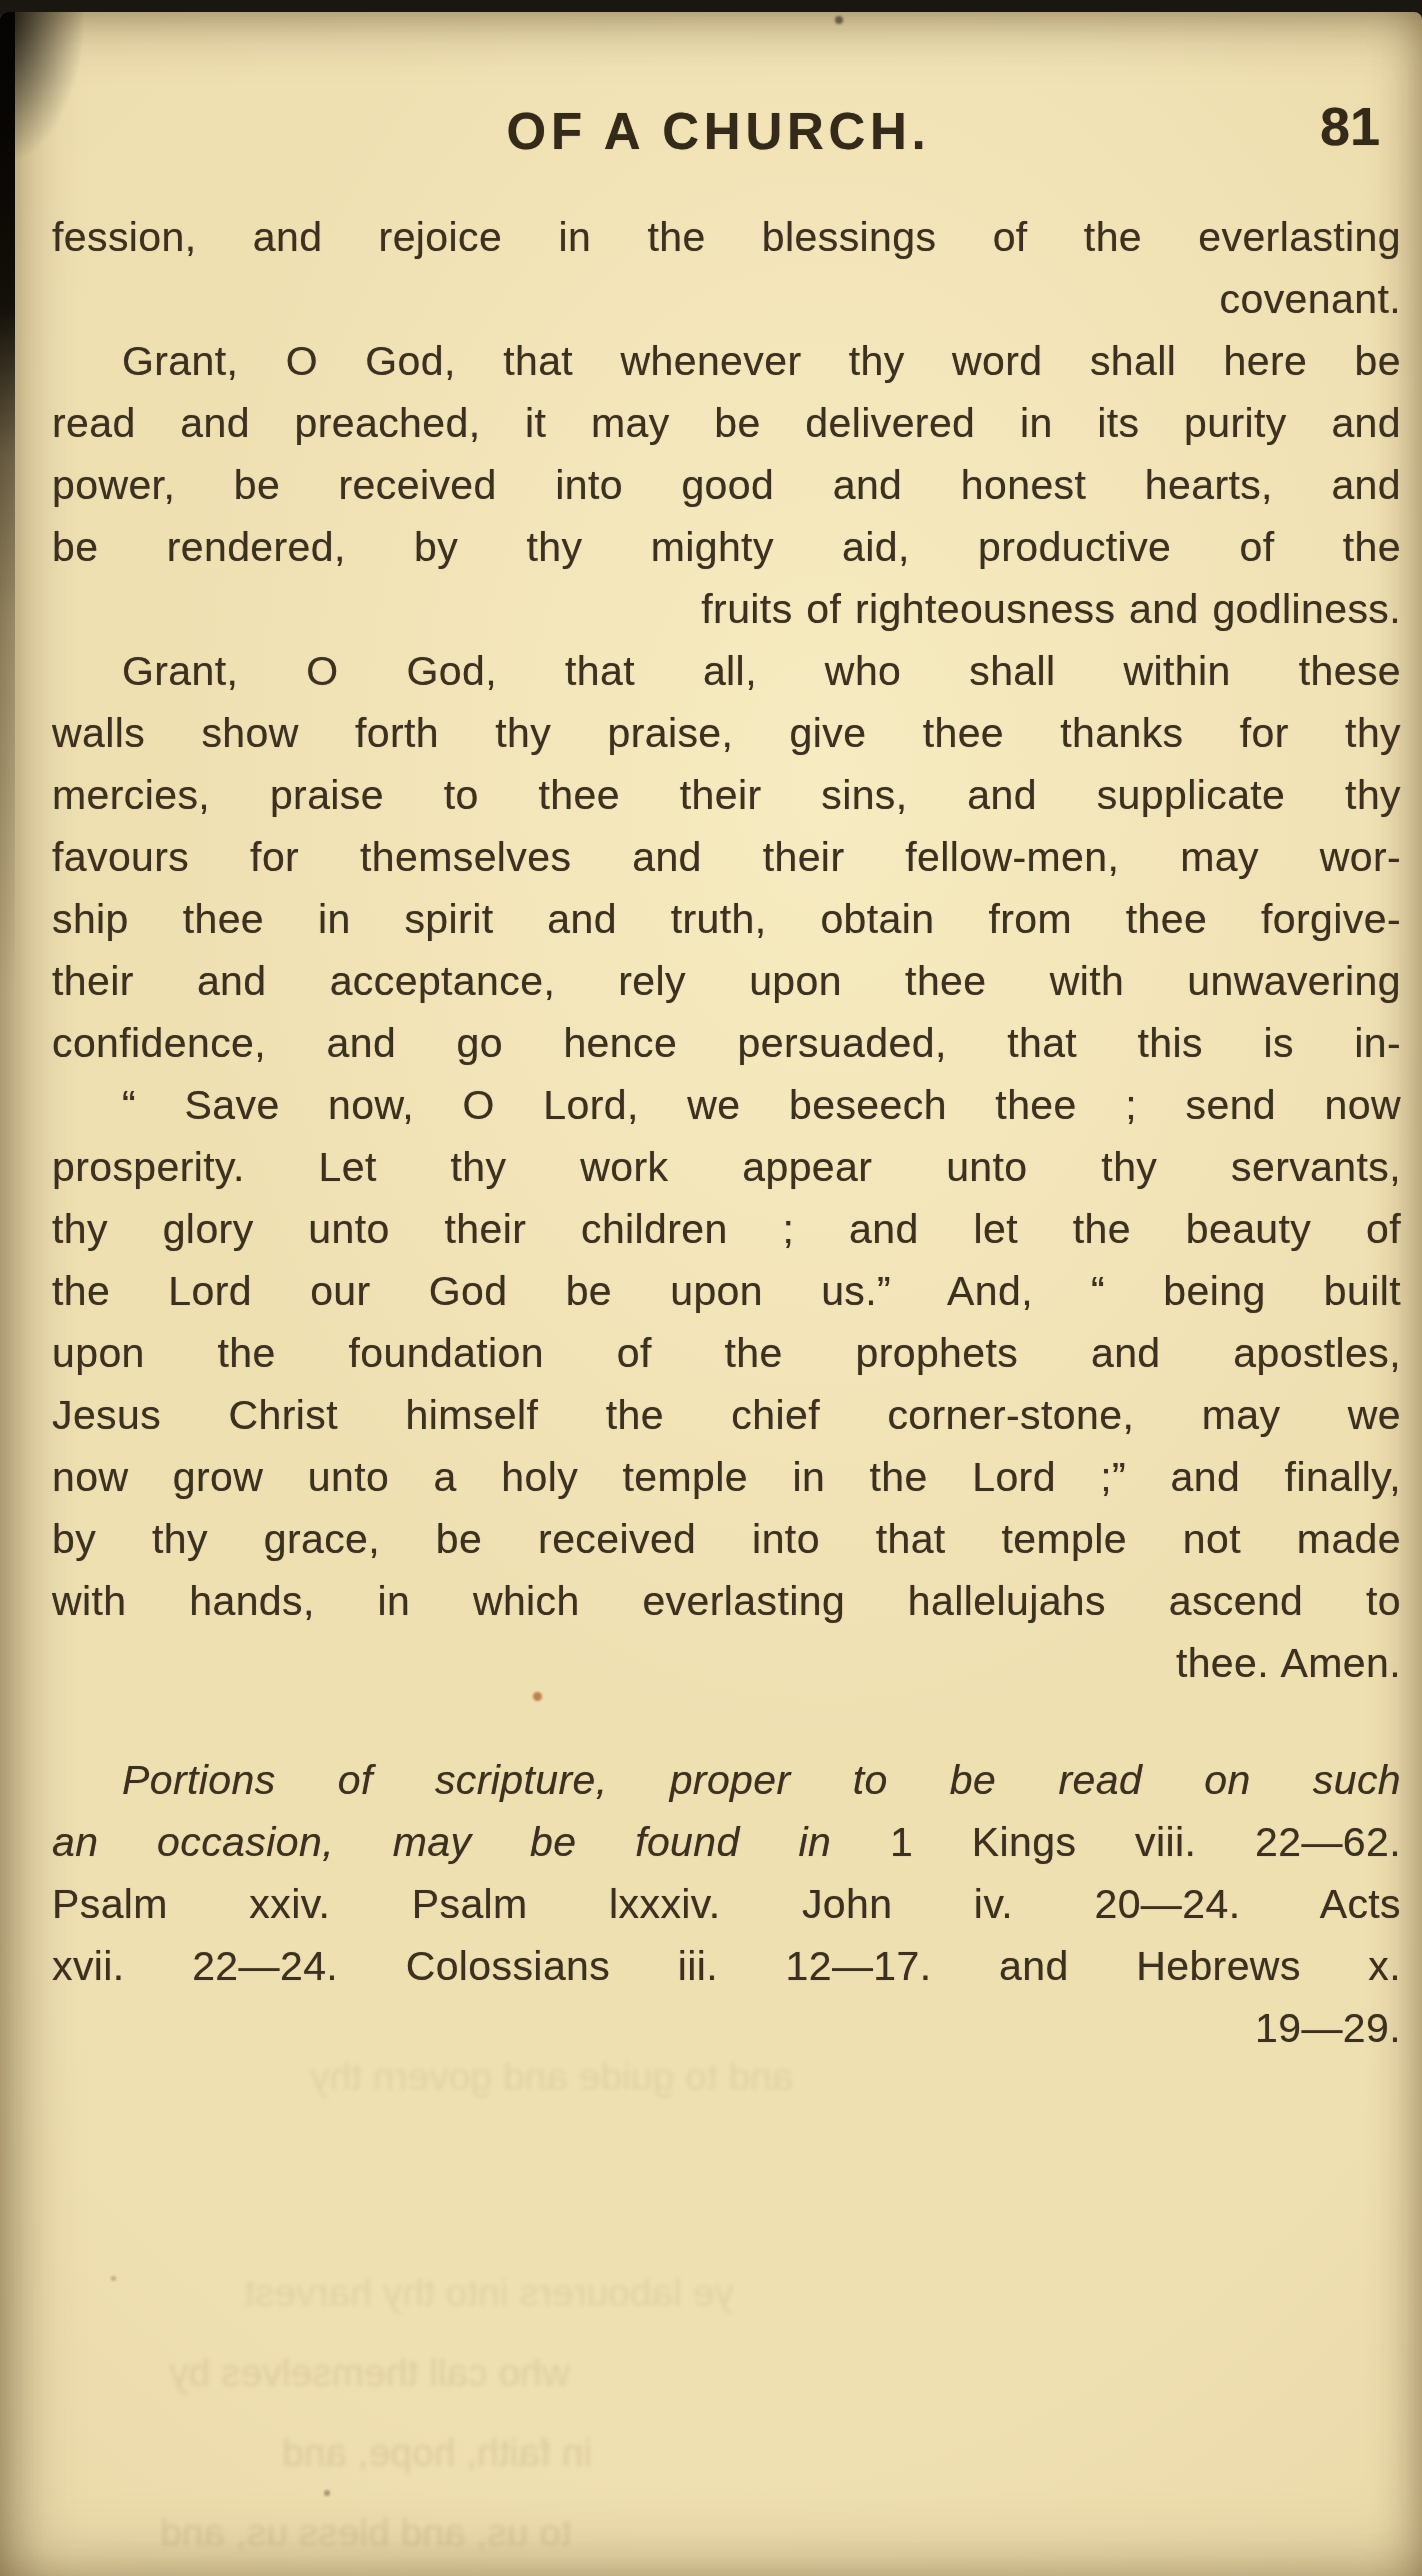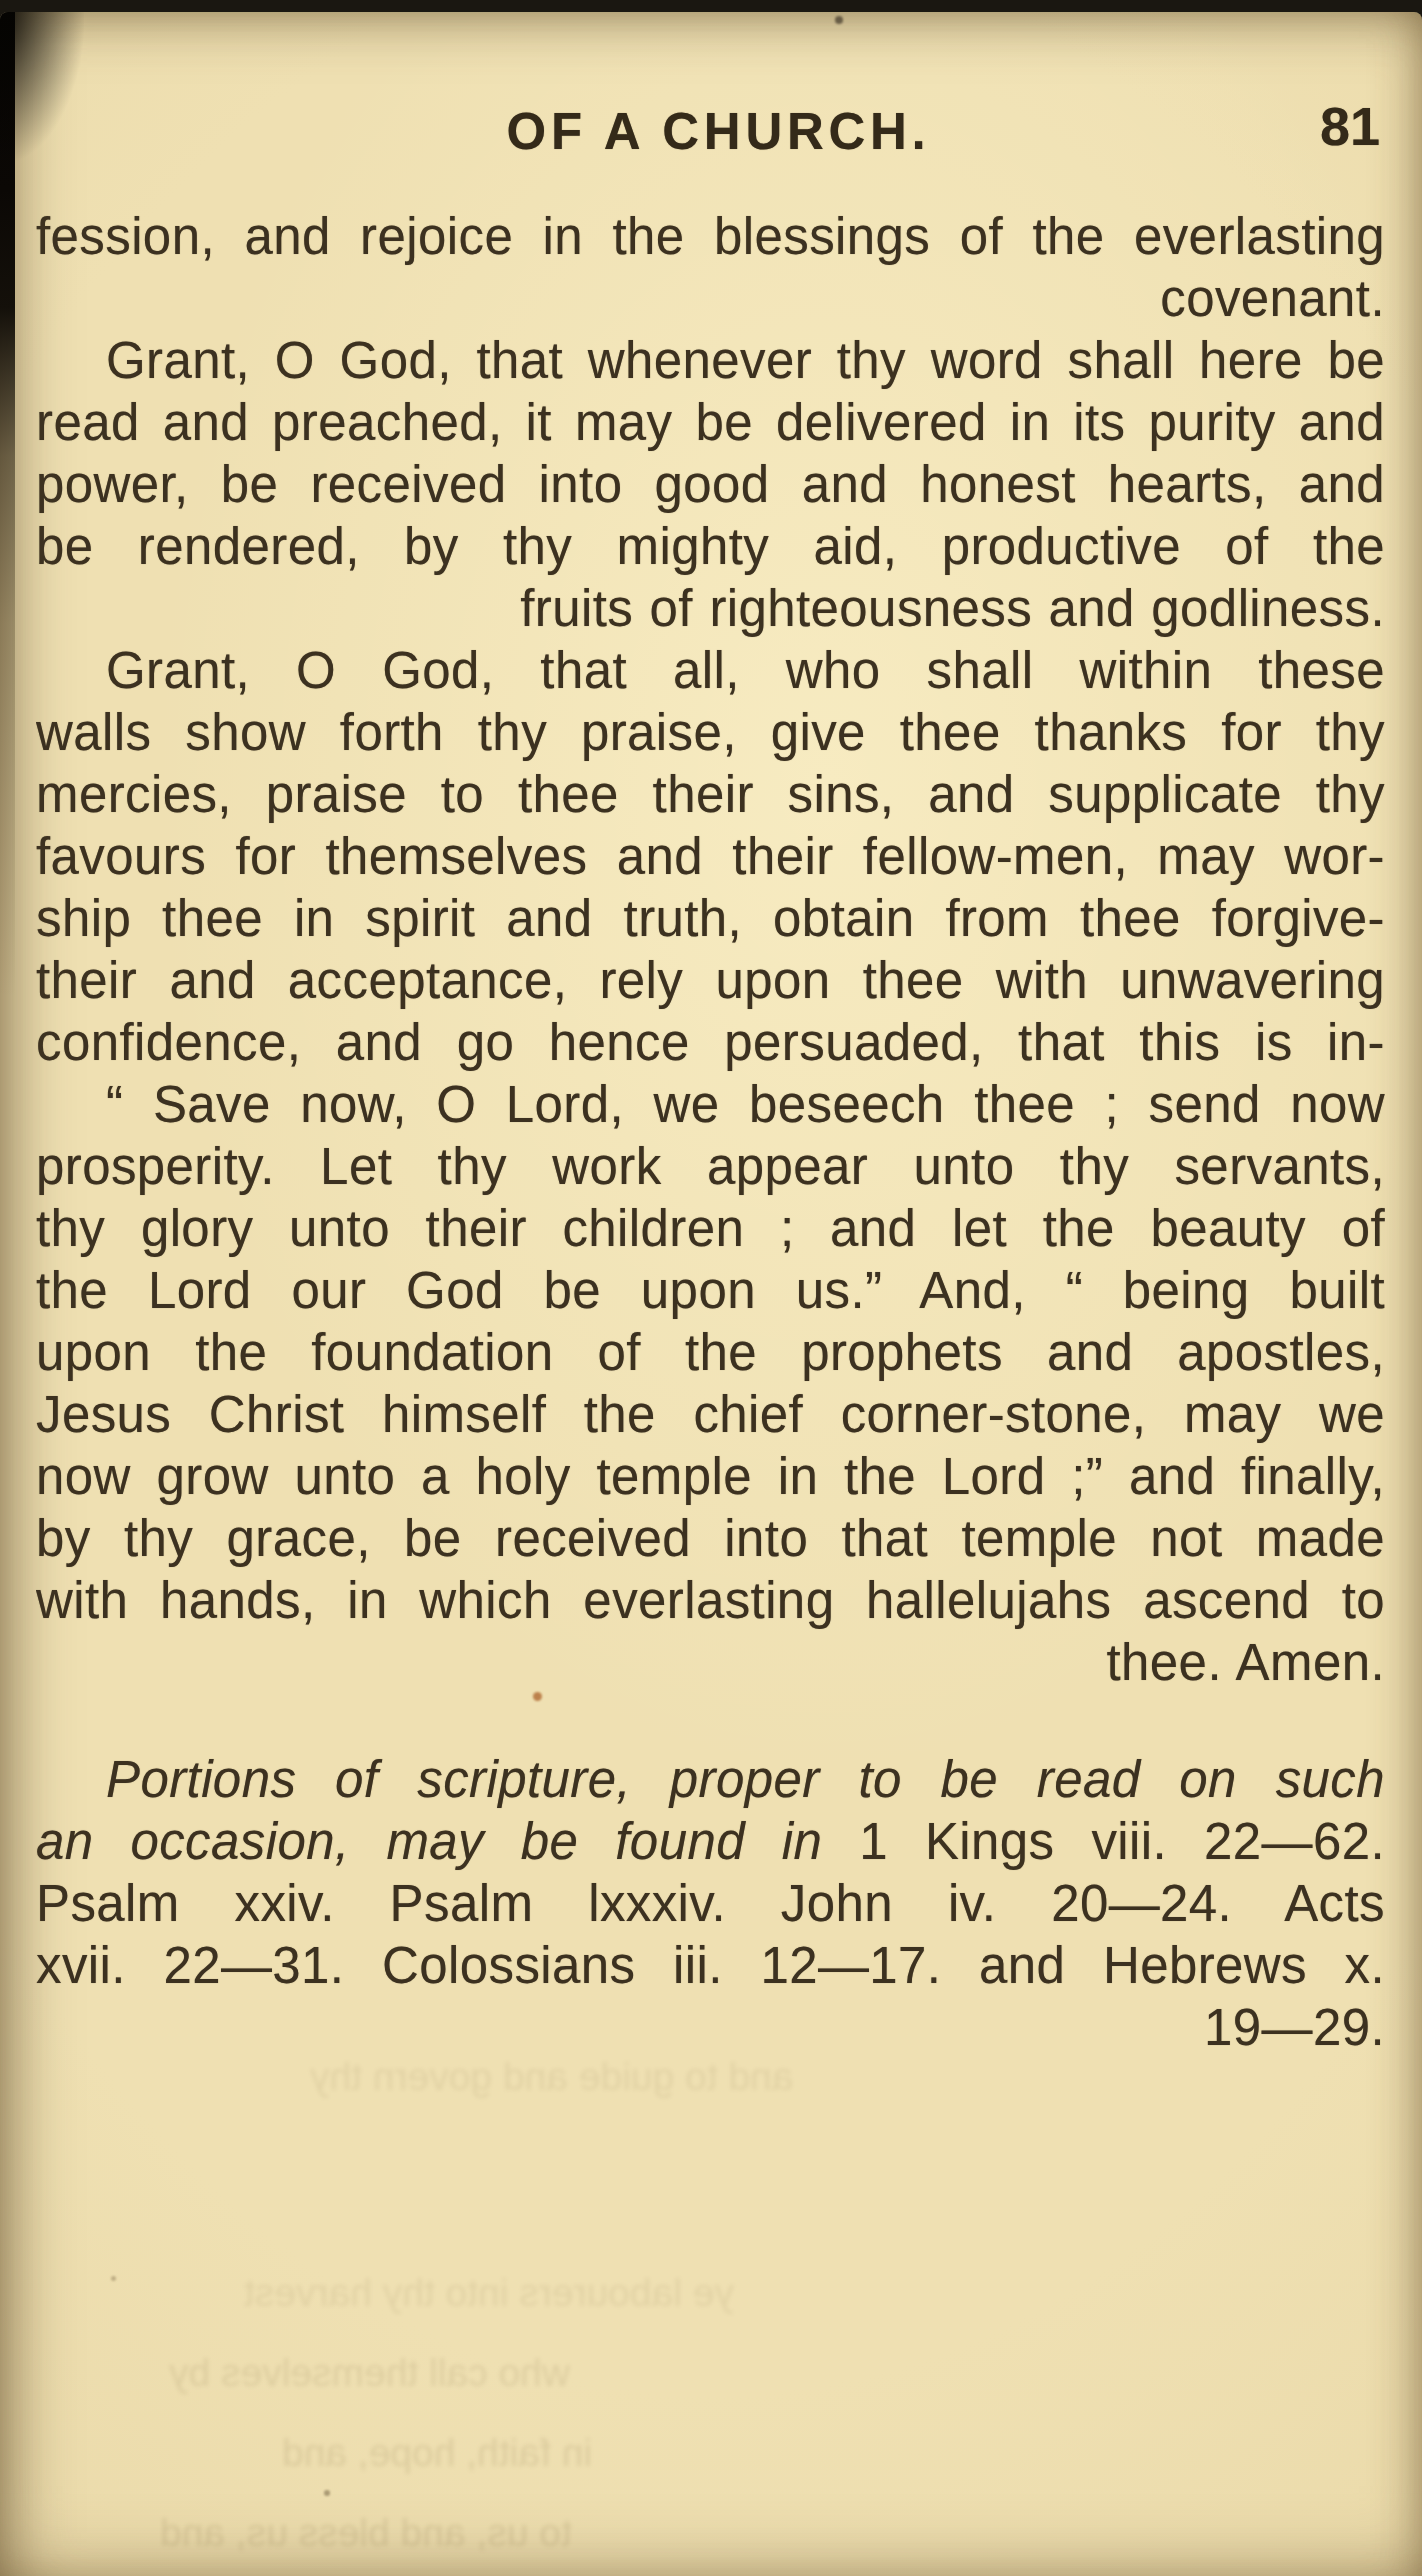--- a/index.html
+++ b/index.html
@@ -41,22 +41,22 @@
     text-shadow:0 0 0.9px rgba(52,42,25,.55);
     white-space:nowrap;
   }
   .running-header-number{
     position:absolute;top:83px;right:42px;
     font-size:54px;font-weight:bold;
     color:var(--ink-header,#342a19);
     text-shadow:0 0 0.9px rgba(52,42,25,.55);
   }
   .text-block{
-    position:absolute;left:36px;top:194px;width:1349px;
-    font-size:51px;line-height:62px;
+    position:absolute;left:52px;top:194px;width:1349px;
+    font-size:41px;line-height:62px;
     letter-spacing:0.4px;word-spacing:1.9px;
     text-shadow:0 0 0.9px rgba(58,47,30,.5);
   }
   .para{margin:0;}
   .para.gap{margin-top:55px;}
   .line{
     height:62px;overflow:hidden;
     text-align:justify;text-align-last:justify;
   }
   .line:not(.no-just)::after{content:"";display:inline-block;width:100%;height:0;}
@@ -117,21 +117,21 @@
         <div class="line">Jesus Christ himself the chief corner-stone, may we</div>
         <div class="line">now grow unto a holy temple in the Lord ;” and finally,</div>
         <div class="line">by thy grace, be received into that temple not made</div>
         <div class="line">with hands, in which everlasting hallelujahs ascend to</div>
         <div class="line no-just">thee.  Amen.</div>
       </div>
       <div class="para gap">
         <div class="line indent it">Portions of scripture, proper to be read on such</div>
         <div class="line it"><span class="it">an occasion, may be found in </span><span class="rm">1 Kings viii. 22—62.</span></div>
         <div class="line">Psalm xxiv.  Psalm lxxxiv.  John iv. 20—24.  Acts</div>
-        <div class="line">xvii. 22—31. Colossians iii. 12—17. and Hebrews x.</div>
+        <div class="line">xvii. 22—24. Colossians iii. 12—17. and Hebrews x.</div>
         <div class="line no-just">19—29.</div>
       </div>
     </div>
 
   <div id="showthrough-layer">
       <div class="ghost" style="left: 310px; top: 2034px; opacity: 0.1;">and to guide and govern thy</div>
       <div class="ghost" style="left: 244px; top: 2250px; opacity: 0.1;">ye labourers into thy harvest</div>
       <div class="ghost" style="left: 169px; top: 2330px; opacity: 0.13;">who call themselves by</div>
       <div class="ghost" style="left: 282px; top: 2410px; opacity: 0.14;">in faith, hope, and</div>
       <div class="ghost" style="left: 160px; top: 2490px; opacity: 0.15;">to us, and bless us, and</div>

